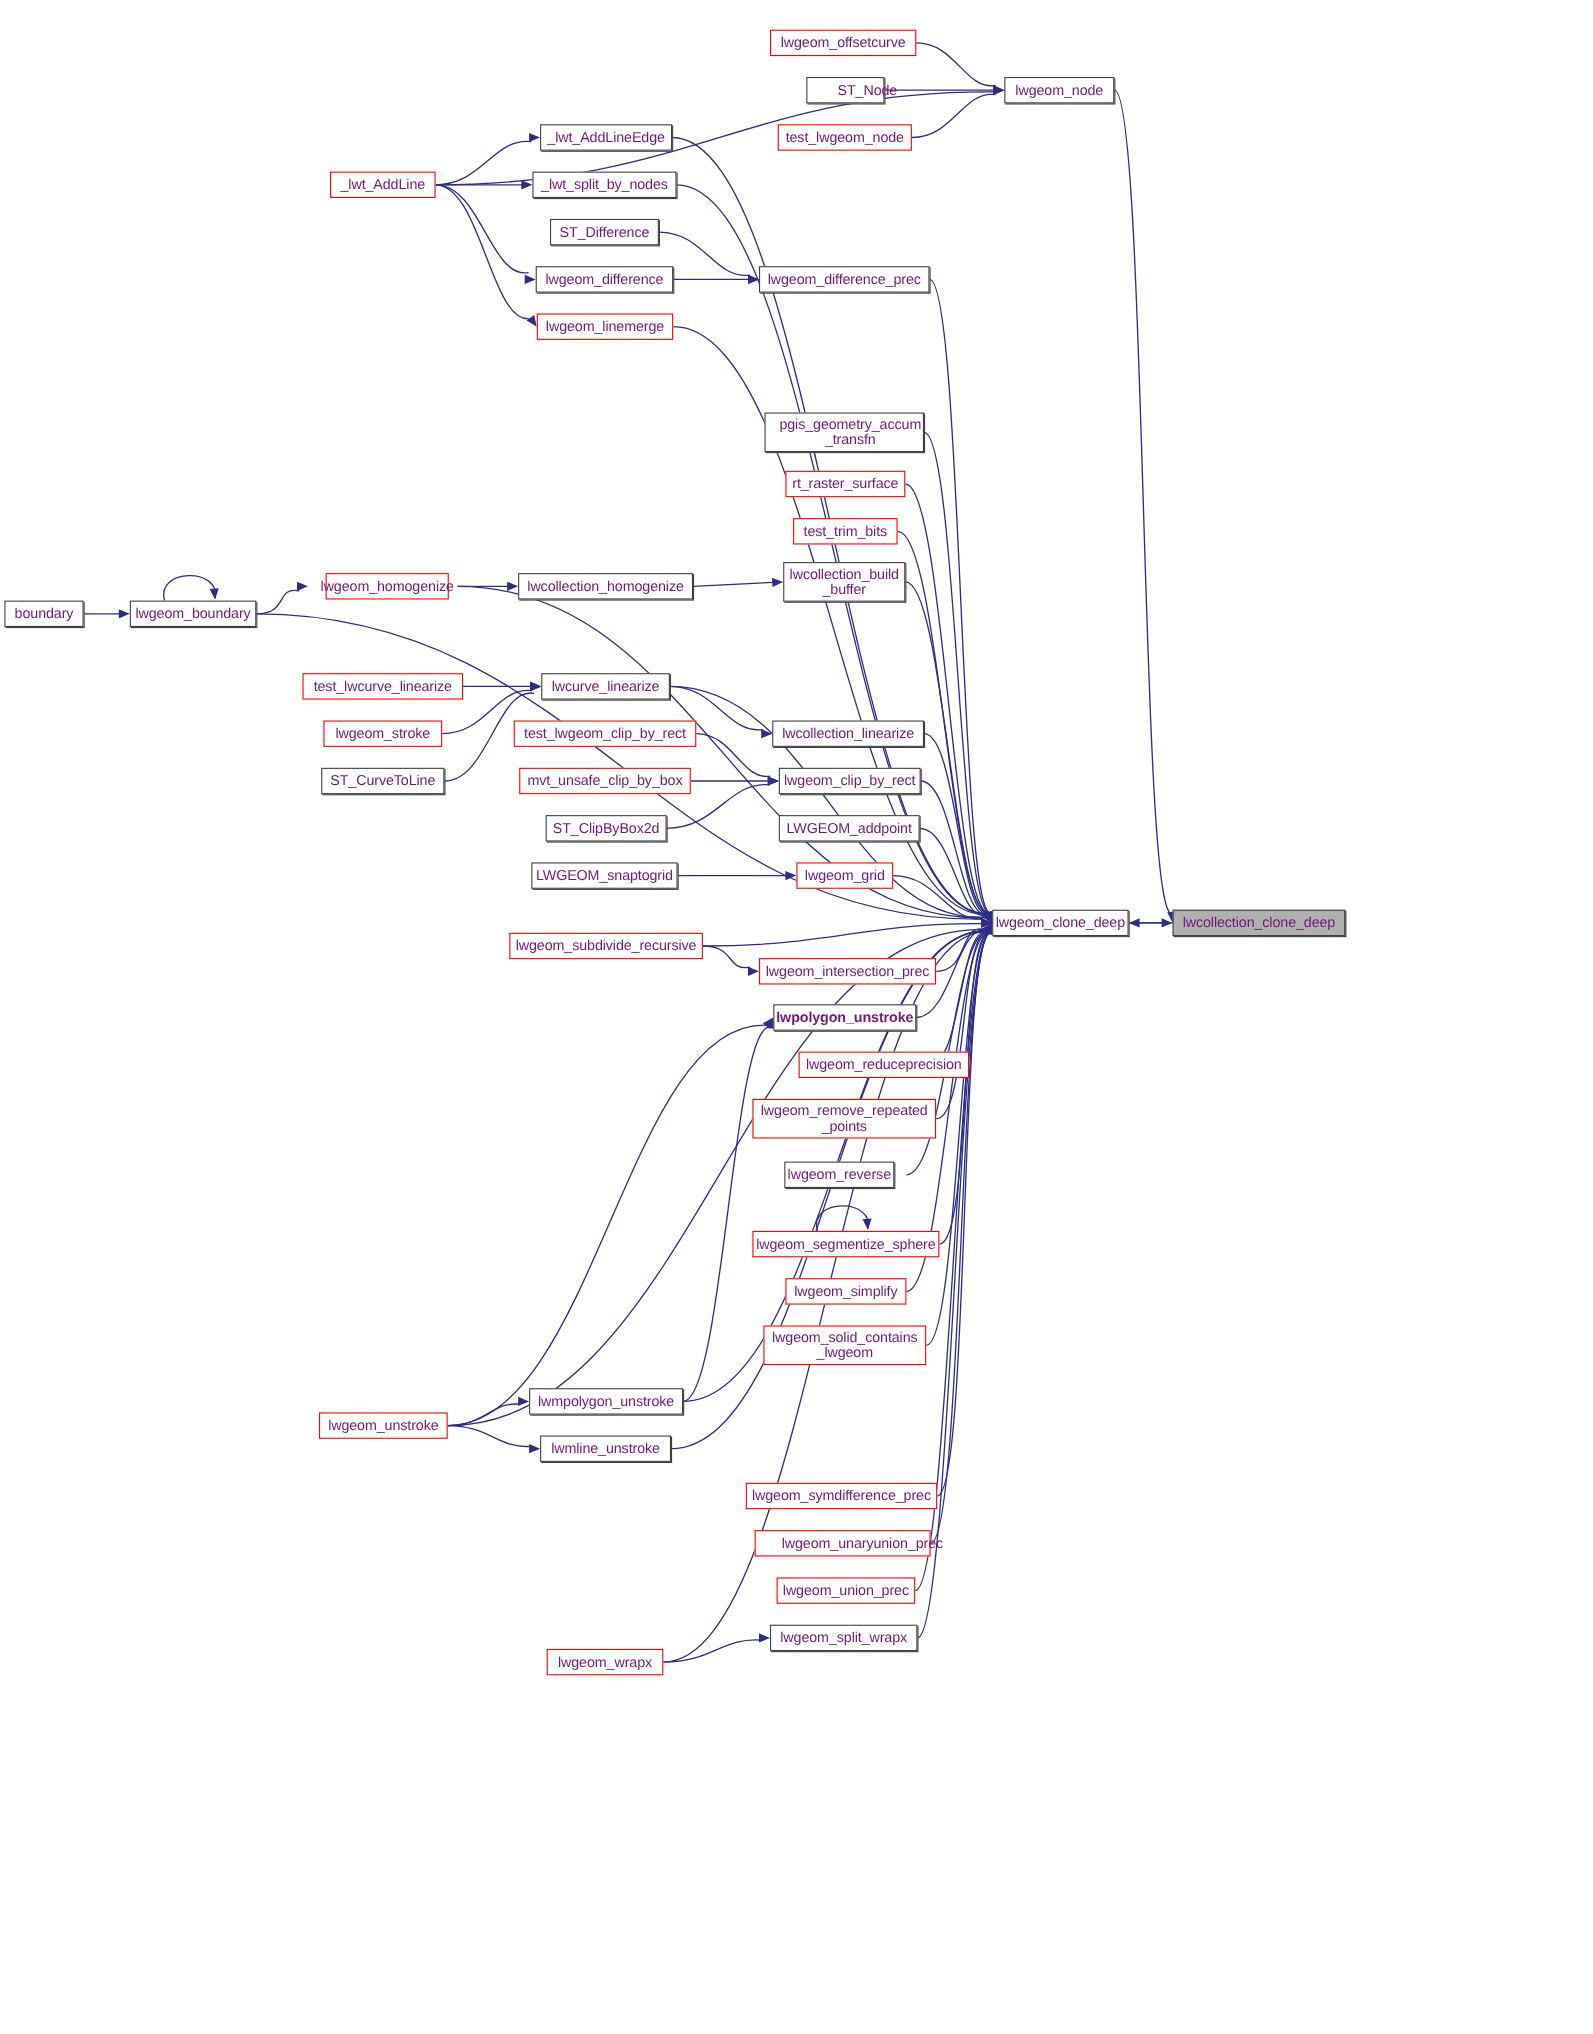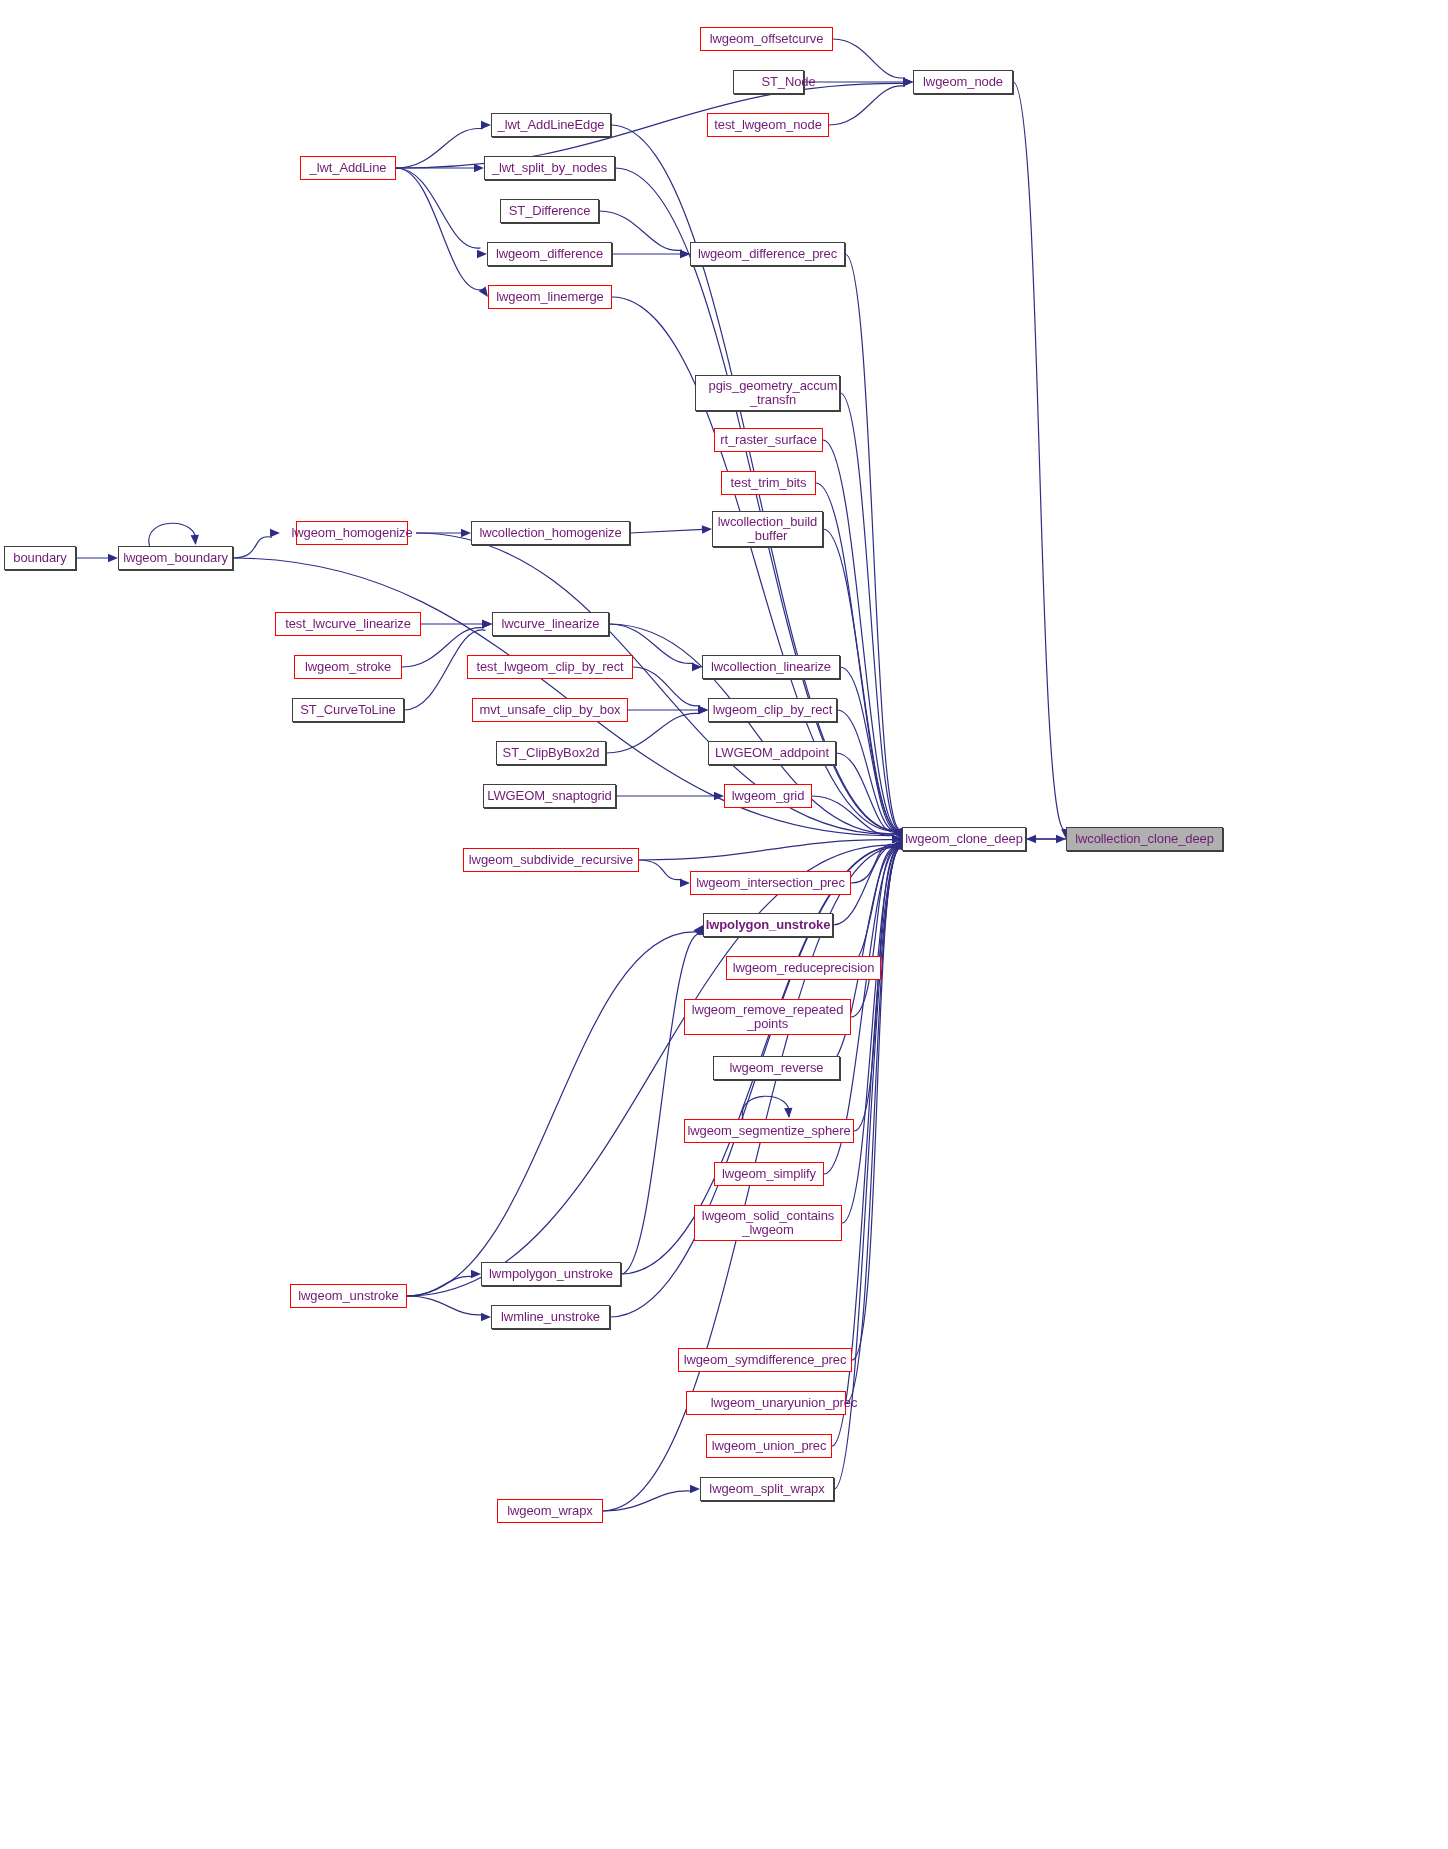--- a/index.html
+++ b/index.html
@@ -232,21 +232,21 @@
       <div class="node dark" style="left: 483px; top: 784px; width: 133px; height: 24px;">LWGEOM_snaptogrid</div>
       <div class="node red" style="left: 724px; top: 784px; width: 88px; height: 24px;">lwgeom_grid</div>
       <div class="node red" style="left: 463px; top: 848px; width: 176px; height: 24px;">lwgeom_subdivide_recursive</div>
       <div class="node red" style="left: 690px; top: 871px; width: 161px; height: 24px;">lwgeom_intersection_prec</div>
       <div class="node dark" style="left: 902px; top: 827px; width: 124px; height: 24px;">lwgeom_clone_deep</div>
       <div class="node hl" style="left: 1066px; top: 827px; width: 157px; height: 24px;">lwcollection_clone_deep</div>
       <div class="node dark" style="left: 703px; top: 913px; width: 130px; height: 24px; font-weight: bold;">lwpolygon_unstroke</div>
       <div class="node red" style="left: 690px; top: 956px; width: 155px; height: 24px; margin-left: 36px;">lwgeom_reduceprecision</div>
       <div class="node red" style="left: 684px; top: 999px; width: 167px; height: 36px;">lwgeom_remove_repeated
 _points</div>
-      <div class="node dark" style="left: 713px; top: 1056px; width: 127px; height: 24px;">lwgeom_reverse</div>
+      <div class="node dark" style="left: 713px; top: 1056px; width: 100px; height: 24px;">lwgeom_reverse</div>
       <div class="node red" style="left: 684px; top: 1119px; width: 170px; height: 24px;">lwgeom_segmentize_sphere</div>
       <div class="node red" style="left: 714px; top: 1162px; width: 110px; height: 24px;">lwgeom_simplify</div>
       <div class="node red" style="left: 694px; top: 1205px; width: 148px; height: 36px;">lwgeom_solid_contains
 _lwgeom</div>
       <div class="node red" style="left: 290px; top: 1284px; width: 117px; height: 24px;">lwgeom_unstroke</div>
       <div class="node dark" style="left: 481px; top: 1262px; width: 140px; height: 24px;">lwmpolygon_unstroke</div>
       <div class="node dark" style="left: 491px; top: 1305px; width: 119px; height: 24px;">lwmline_unstroke</div>
       <div class="node red" style="left: 678px; top: 1348px; width: 174px; height: 24px;">lwgeom_symdifference_prec</div>
       <div class="node red" style="left: 686px; top: 1391px; width: 160px; height: 24px; padding-left: 36px;">lwgeom_unaryunion_prec</div>
       <div class="node red" style="left: 706px; top: 1434px; width: 126px; height: 24px;">lwgeom_union_prec</div>

